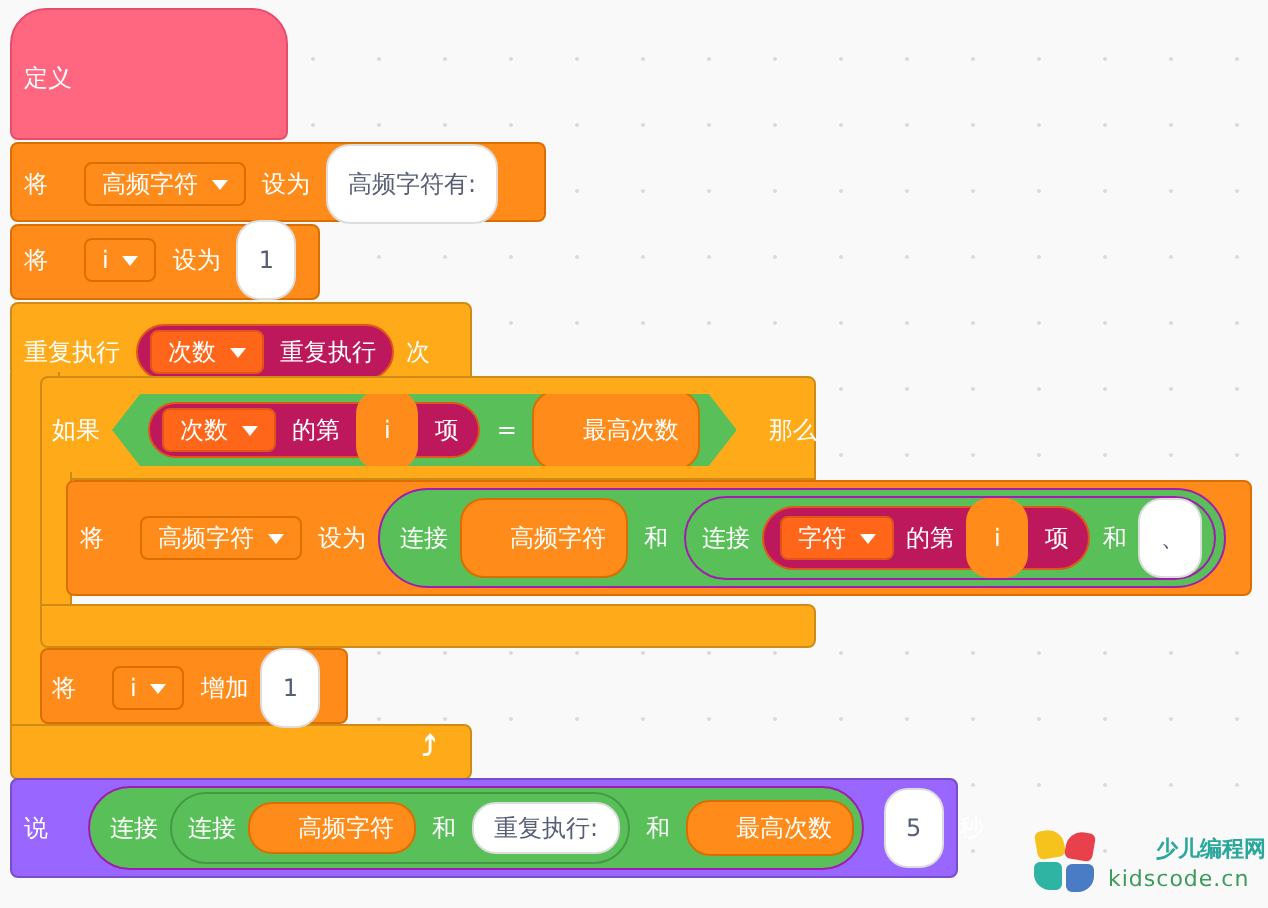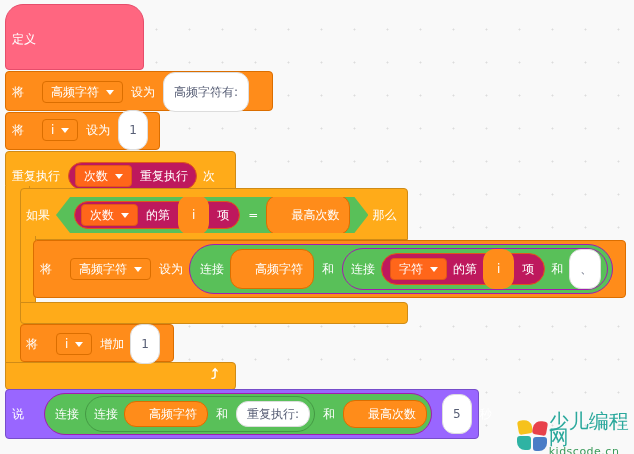--- a/index.html
+++ b/index.html
@@ -91,21 +91,21 @@
       <span class="pill opill" style="margin-left:8px;padding:0 14px;border:none;">
           <span>i</span>
         </span>
       <span class="t" style="margin-left:8px;">项</span>
     </span>
     <span class="t" style="margin:0 8px;">=</span>
     <span class="pill opill">
         <span>最高次数</span>
       </span>
   </span>
-  <span class="t" style="margin-left:4px;">那么</span>
+  <span class="t" style="margin-left:16px;">那么</span>
 </div>
 
 <div class="blk var" style="left:33px;top:240px;width:593px;height:58px;border-radius:4px;"></div>
 <div class="row" style="left:40px;top:257px;height:24px;">
   <span class="t">将</span>
   <span class="dd dd-var" style="margin-left:18px;">
       <span class="t">高频字符</span>
       <span class="caret"></span>
     </span>
   <span class="t" style="margin-left:8px;">设为</span>
@@ -176,16 +176,16 @@
 </div>
 
 <div style="position:absolute;left:514px;top:413px;display:flex;align-items:center;">
   <span style="position:relative;width:36px;height:36px;display:inline-block;">
     <span style="position:absolute;left:4px;top:2px;width:14px;height:14px;background:#f6c21c;border-radius:3px 8px 3px 3px;transform:rotate(-10deg);"></span>
     <span style="position:absolute;left:19px;top:3px;width:14px;height:14px;background:#e8414b;border-radius:8px 3px 3px 3px;transform:rotate(10deg);"></span>
     <span style="position:absolute;left:3px;top:18px;width:14px;height:14px;background:#2fb3a3;border-radius:3px 3px 3px 8px;"></span>
     <span style="position:absolute;left:19px;top:19px;width:14px;height:14px;background:#4a7cc6;border-radius:3px 3px 8px 3px;"></span>
   </span>
   <span style="display:flex;flex-direction:column;margin-left:4px;">
-    <span style="color:#2aa89c;font-size:20px;font-weight:normal;line-height:16px;">少儿编程网</span>
+    <span style="color:#2aa89c;font-size:11px;font-weight:bold;line-height:16px;margin-left:24px;">少儿编程网</span>
     <span style="color:#3a9b5a;font-size:11px;line-height:13px;letter-spacing:0.5px;">kidscode.cn</span>
   </span>
 </div>
 
 </body></html>

